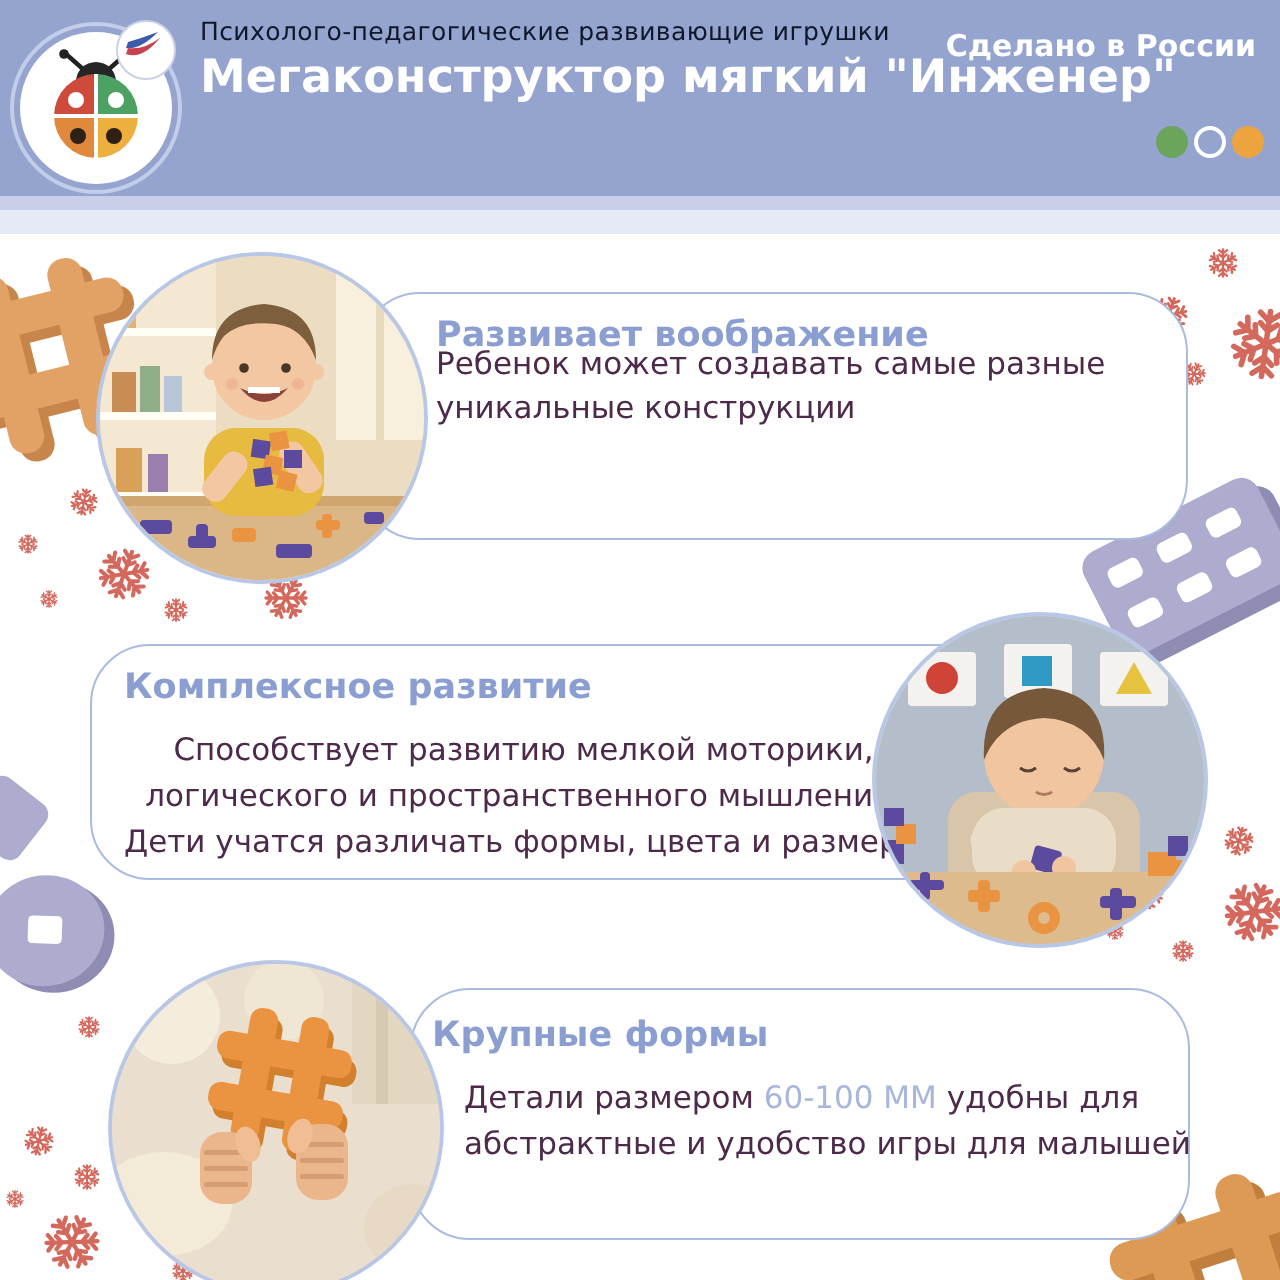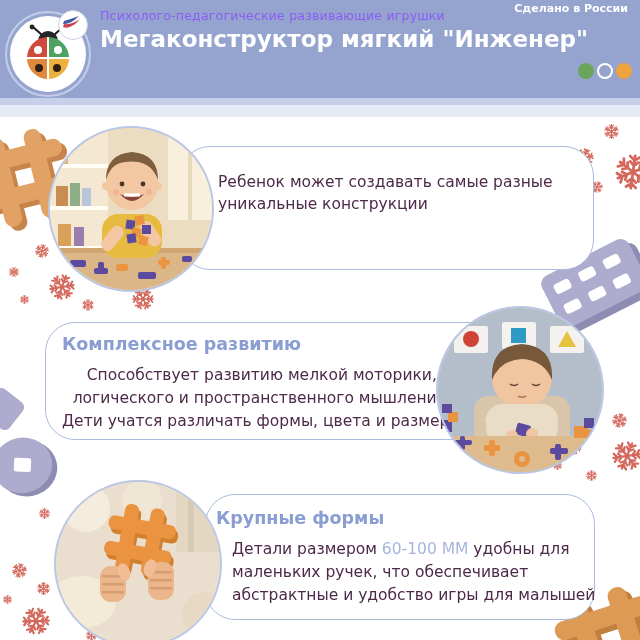--- a/index.html
+++ b/index.html
@@ -9,23 +9,23 @@
   
   .header{position:absolute;left:0;top:0;width:640px;height:98px;background:#95a4ce;z-index:10;}
   .strip1{position:absolute;left:0;top:98px;width:640px;height:7px;background:#c7cfe9;z-index:10;}
   .strip2{position:absolute;left:0;top:105px;width:640px;height:12px;background:#e6eaf6;z-index:10;}
   .logo-circle{position:absolute;left:10px;top:16px;width:76px;height:76px;background:#fff;border-radius:50%;z-index:11;}
   .logo-circle::before{content:"";position:absolute;inset:-5px;border:2px solid #c3cde9;border-radius:50%;}
   .logo-bug{position:absolute;left:8px;top:6px;}
   .logo-badge{position:absolute;left:58px;top:10px;width:28px;height:28px;background:#fff;
               border:1px solid #ccd2e4;border-radius:50%;z-index:12;}
   .header-text{position:absolute;left:100px;top:8px;z-index:11;}
-  .tagline{font-size:12.5px;color:#8b5cf6;letter-spacing:.2px;}
+  .tagline{font-size:12.5px;color:#0f172a;letter-spacing:.2px;}
   .title{font-size:23px;font-weight:bold;color:#ffffff;line-height:28px;margin-top:2px;}
-  .made-in{position:absolute;right:12px;top:2px;font-size:11px;font-weight:bold;color:#fff;z-index:11;text-align:right;}
+  .made-in{position:absolute;right:12px;top:14px;font-size:15px;font-weight:bold;color:#fff;z-index:11;text-align:right;}
   .dots{position:absolute;right:8px;top:63px;display:flex;gap:3px;z-index:11;}
   .dot{width:16px;height:16px;border-radius:50%;box-sizing:border-box;}
   .dot-green{background:#6ba55c;}
   .dot-outline{border:2px solid #fff;background:transparent;}
   .dot-orange{background:#eea43e;}
 
   
   .card{position:absolute;background:#fff;border:1.5px solid #a9bbde;border-radius:30px;z-index:2;}
   .card1{left:180px;top:146px;width:412px;height:122px;}
   .card2{left:45px;top:322px;width:458px;height:116px;}
@@ -213,20 +213,21 @@
     <div class="title">Мегаконструктор мягкий "Инженер"</div>
   </div>
   <div class="made-in">Сделано в России</div>
   <div class="dots">
     <div class="dot dot-green"></div>
     <div class="dot dot-outline"></div>
     <div class="dot dot-orange"></div>
   </div>
 
   <div class="card card1"></div>
+  <div class="sec-heading h1">Развивает воображение</div>
   <div class="sec-body b1">
     <div>Ребенок может создавать самые разные</div>
     <div>уникальные конструкции</div>
   </div>
   <div class="photo photo1">
     <svg width="162" height="162" viewBox="0 0 162 162">
       <rect width="162" height="162" fill="#ecdcc2"></rect>
       <rect x="0" y="0" width="58" height="162" fill="#f4e8d2"></rect>
       <rect x="0" y="36" width="58" height="4" fill="#fffdf4"></rect>
         <rect x="0" y="78" width="58" height="4" fill="#fffdf4"></rect>
@@ -265,21 +266,21 @@
         <rect x="48" y="134" width="6" height="10" rx="2" fill="#5c4a9f"></rect>
       <rect x="66" y="136" width="12" height="7" rx="2" fill="#ea9340"></rect>
       <rect x="88" y="144" width="18" height="7" rx="2" fill="#5c4a9f"></rect>
       <rect x="108" y="132" width="12" height="5" rx="2" fill="#ea9340"></rect>
         <rect x="111" y="129" width="5" height="12" rx="2" fill="#ea9340"></rect>
       <rect x="132" y="128" width="10" height="6" rx="2" fill="#5c4a9f"></rect>
     </svg>
   </div>
 
   <div class="card card2"></div>
-  <div class="sec-heading h2">Комплексное развитию</div>
+  <div class="sec-heading h2">Комплексное развитие</div>
   <div class="sec-body b2">
     <div>Способствует развитию мелкой моторики,</div>
     <div>логического и пространственного мышления.</div>
     <div>Дети учатся различать формы, цвета и размеры</div>
   </div>
   <div class="photo photo2">
     <svg width="164" height="164" viewBox="0 0 164 164">
       <rect width="164" height="164" fill="#b4bdca"></rect>
       <rect x="16" y="18" width="34" height="27" rx="2" fill="#f4f2ee"></rect>
         <circle cx="33" cy="31" r="8" fill="#cf4436"></circle>
@@ -314,21 +315,20 @@
       <rect x="136" y="118" width="14" height="12" fill="#ea9340"></rect>
         <rect x="146" y="110" width="10" height="10" fill="#5c4a9f"></rect>
         <rect x="150" y="122" width="12" height="9" fill="#ea9340"></rect>
     </svg>
   </div>
 
   <div class="card card3"></div>
   <div class="sec-heading h3">Крупные формы</div>
   <div class="sec-body b3">
     <div><span>Детали размером </span><span class="highlight">60-100 ММ</span><span> удобны для</span></div>
-    <div>маленьких ручек, что обеспечивает</div>
     <div>абстрактные и удобство игры для малышей</div>
   </div>
   <div class="photo photo3">
     <svg width="164" height="164" viewBox="0 0 164 164">
       <rect width="164" height="164" fill="#eadfce"></rect>
       <circle cx="30" cy="26" r="24" fill="#f4ecdc"></circle>
         <circle cx="86" cy="18" r="20" fill="#f0e6d4"></circle>
       <rect x="120" y="0" width="44" height="70" fill="#e4d7c2"></rect>
         <rect x="132" y="0" width="6" height="70" fill="#d8c9b2"></rect>
       <ellipse cx="26" cy="120" rx="34" ry="26" fill="#f4ead8"></ellipse>

